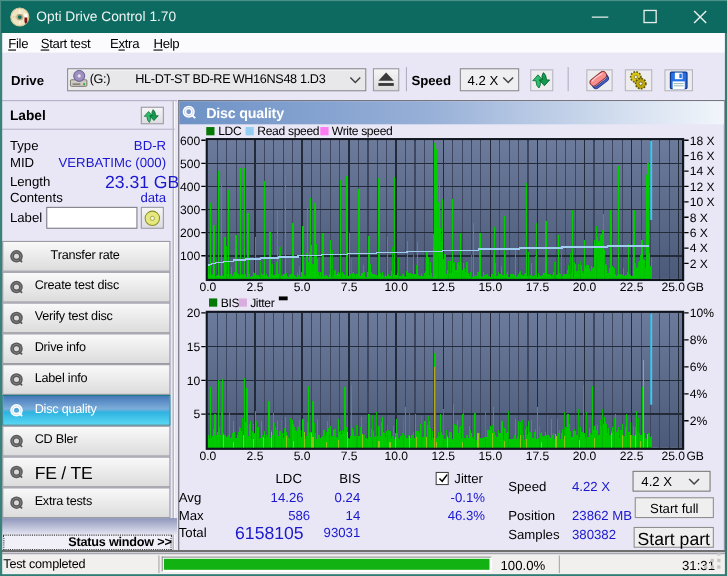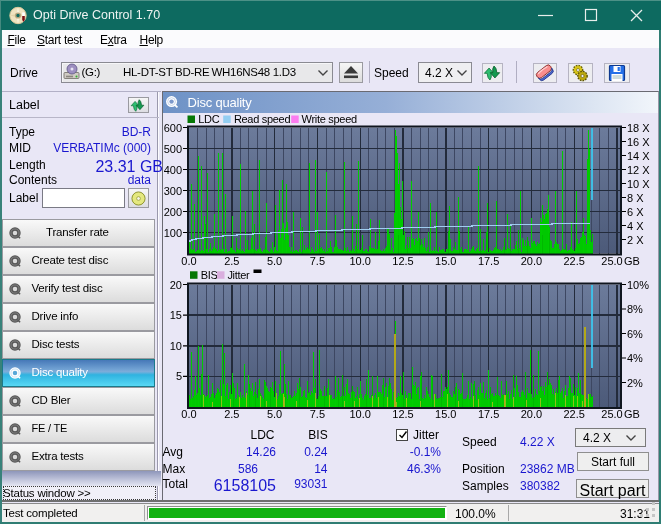--- a/index.html
+++ b/index.html
@@ -1,18 +1,18 @@
 <!DOCTYPE html>
 <html><head><meta charset="utf-8"><style>
 
 *{margin:0;padding:0;box-sizing:border-box}
 html,body{width:661px;height:524px;overflow:hidden}
 body{font-family:"Liberation Sans",sans-serif;position:relative;background:#e9e7f6}
 .ab{position:absolute}
-.b{font-weight:normal}
+.b{font-weight:bold}
 .blue{color:#1a17cf}
 .r{text-align:right}
 
 </style></head><body>
 <div class="ab" style="left:0;top:0;width:661px;height:30px;background:#0d6a60;border-top:1px solid #4c9187;border-left:1px solid #45897f"></div>
 <svg class="ab" style="left:9px;top:6px" width="19" height="19" viewBox="0 0 19 19">
     <circle cx="9" cy="9.5" r="8.2" fill="#efe3c0"></circle>
     <circle cx="9" cy="9.5" r="8.2" fill="none" stroke="#d8c89a" stroke-width="1"></circle>
     <path d="M9 1.3 L11 9.5 9 17.7 7 9.5z" fill="#f8f2dd"></path>
     <path d="M1 9.5 L9 7.5 17 9.5 9 11.5z" fill="#e2d4a8"></path>
@@ -147,21 +147,21 @@
     <path d="M11 11.2 L13.8 14" stroke="#575757" stroke-width="1.8"></path>
   </svg>
 <div class="ab" style="left:31.5px;top:309.5px;font-size:11.5px;letter-spacing:-0.2px;color:#000">Drive info</div>
 <div class="ab" style="left:2px;top:330.5px;width:153px;height:28px;background:linear-gradient(#f9f9f9,#dcdcdc);border:1px solid #9a9aa0"></div>
 <svg class="ab" style="left:8px;top:337.5px" width="14" height="14" viewBox="0 0 16 16">
     <circle cx="8" cy="8" r="6.5" fill="#575757"></circle>
     <circle cx="8" cy="8" r="2.6" fill="#dadada"></circle>
     <circle cx="8" cy="8" r="4.6" fill="none" stroke="#dadada" stroke-width="0.7" opacity="0.5"></circle>
     <path d="M11 11.2 L13.8 14" stroke="#575757" stroke-width="1.8"></path>
   </svg>
-<div class="ab" style="left:31.5px;top:337.5px;font-size:11.5px;letter-spacing:-0.2px;color:#000">Disc tests</div>
+<div class="ab" style="left:31.5px;top:337.5px;font-size:11.5px;letter-spacing:-0.2px;color:#000">Label info</div>
 <div class="ab" style="left:2px;top:358.5px;width:153px;height:28px;background:linear-gradient(#4678b8 0%,#7cadda 45%,#2fb3e0 57%,#59d8f4 100%);border:1px solid #1b7a8a"></div>
 <svg class="ab" style="left:8px;top:365.5px" width="14" height="14" viewBox="0 0 16 16">
     <circle cx="8" cy="8" r="6.5" fill="#fff"></circle>
     <circle cx="8" cy="8" r="2.6" fill="#58a8d8"></circle>
     <circle cx="8" cy="8" r="4.6" fill="none" stroke="#58a8d8" stroke-width="0.7" opacity="0.5"></circle>
     <path d="M11 11.2 L13.8 14" stroke="#fff" stroke-width="1.8"></path>
   </svg>
 <div class="ab" style="left:31.5px;top:365.5px;font-size:11.5px;letter-spacing:-0.2px;color:#fff">Disc quality</div>
 <div class="ab" style="left:2px;top:386.5px;width:153px;height:28px;background:linear-gradient(#f9f9f9,#dcdcdc);border:1px solid #9a9aa0"></div>
 <svg class="ab" style="left:8px;top:393.5px" width="14" height="14" viewBox="0 0 16 16">
@@ -171,32 +171,32 @@
     <path d="M11 11.2 L13.8 14" stroke="#575757" stroke-width="1.8"></path>
   </svg>
 <div class="ab" style="left:31.5px;top:393.5px;font-size:11.5px;letter-spacing:-0.2px;color:#000">CD Bler</div>
 <div class="ab" style="left:2px;top:414.5px;width:153px;height:28px;background:linear-gradient(#f9f9f9,#dcdcdc);border:1px solid #9a9aa0"></div>
 <svg class="ab" style="left:8px;top:421.5px" width="14" height="14" viewBox="0 0 16 16">
     <circle cx="8" cy="8" r="6.5" fill="#575757"></circle>
     <circle cx="8" cy="8" r="2.6" fill="#dadada"></circle>
     <circle cx="8" cy="8" r="4.6" fill="none" stroke="#dadada" stroke-width="0.7" opacity="0.5"></circle>
     <path d="M11 11.2 L13.8 14" stroke="#575757" stroke-width="1.8"></path>
   </svg>
-<div class="ab" style="left:31.5px;top:421.5px;font-size:11px;letter-spacing:-0.2px;color:#000">FE / TE</div>
+<div class="ab" style="left:31.5px;top:421.5px;font-size:16px;letter-spacing:-0.2px;color:#000">FE / TE</div>
 <div class="ab" style="left:2px;top:442.5px;width:153px;height:28px;background:linear-gradient(#f9f9f9,#dcdcdc);border:1px solid #9a9aa0"></div>
 <svg class="ab" style="left:8px;top:449.5px" width="14" height="14" viewBox="0 0 16 16">
     <circle cx="8" cy="8" r="6.5" fill="#575757"></circle>
     <circle cx="8" cy="8" r="2.6" fill="#dadada"></circle>
     <circle cx="8" cy="8" r="4.6" fill="none" stroke="#dadada" stroke-width="0.7" opacity="0.5"></circle>
     <path d="M11 11.2 L13.8 14" stroke="#575757" stroke-width="1.8"></path>
   </svg>
 <div class="ab" style="left:31.5px;top:449.5px;font-size:11.5px;letter-spacing:-0.2px;color:#000">Extra tests</div>
 <div class="ab" style="left:1px;top:470.5px;width:160px;height:15.5px;background:linear-gradient(#8e96ba,#e4e5f2)"></div>
 <div class="ab" style="left:3px;top:486px;width:153px;height:14px;background:#f1f0f8;border:1px dotted #3a3a3a"></div>
-<div class="ab b" style="left:3px;top:487px;width:153px;text-align:left;font-size:11.5px;letter-spacing:-0.2px">Status window &gt;&gt;</div>
+<div class="ab b" style="left:3px;top:487px;width:153px;text-align:right;font-size:11.5px;letter-spacing:-0.2px">Status window &gt;&gt;</div>
 <div class="ab" style="left:162px;top:91px;width:497px;height:410px;background:#e9e7f6;border:1px solid #6a6a72;border-right:1px solid #9a98a8"></div>
 <div class="ab" style="left:163px;top:92px;width:495px;height:21px;background:linear-gradient(90deg,#6e92c6 0%,#96afd7 45%,#f2f6fb 100%)"></div>
 <svg class="ab" style="left:164.5px;top:94.5px" width="14" height="14" viewBox="0 0 16 16">
     <circle cx="7.5" cy="7.5" r="6.3" fill="#fff"></circle>
     <circle cx="7.5" cy="7.5" r="2.5" fill="#7d99cb"></circle>
     <circle cx="7.5" cy="7.5" r="4.4" fill="none" stroke="#b9c9e4" stroke-width="0.9"></circle>
     <path d="M11 11 L14.2 14.2" stroke="#fff" stroke-width="2"></path>
   </svg>
 <div class="ab b" style="left:187.5px;top:95px;font-size:13px;letter-spacing:-0.2px;color:#fff">Disc quality</div>
 <svg style="position:absolute;left:162px;top:113px" width="497" height="153" font-family="Liberation Sans, sans-serif">
@@ -295,21 +295,21 @@
     <text x="65.4" y="12.800000000000011" font-size="11" letter-spacing="-0.3">Jitter</text>
     <rect x="91.5" y="3.5000000000000115" width="8" height="3.5" fill="#000"></rect>
   </svg>
 <div class="ab" style="left:242.5px;top:428px;width:40px;text-align:center;font-size:12px">LDC</div>
 <div class="ab" style="left:298px;top:428px;width:40px;text-align:center;font-size:12px">BIS</div>
 <div class="ab" style="left:162.5px;top:444.5px;font-size:12px">Avg</div>
 <div class="ab blue r" style="left:206px;top:444.5px;width:70px;font-size:12px">14.26</div>
 <div class="ab blue r" style="left:267.5px;top:444.5px;width:60px;font-size:12px">0.24</div>
 <div class="ab blue r" style="left:381px;top:444.5px;width:60px;font-size:12px">-0.1%</div>
 <div class="ab" style="left:162.5px;top:462px;font-size:12px">Max</div>
-<div class="ab blue r" style="left:188px;top:462px;width:70px;font-size:12px">586</div>
+<div class="ab blue r" style="left:212px;top:462px;width:70px;font-size:12px">586</div>
 <div class="ab blue r" style="left:267.5px;top:462px;width:60px;font-size:12px">14</div>
 <div class="ab blue r" style="left:381px;top:462px;width:60px;font-size:12px">46.3%</div>
 <div class="ab" style="left:162.5px;top:476.5px;font-size:12px">Total</div>
 <div class="ab blue r" style="left:206px;top:476.5px;width:70px;font-size:16px">6158105</div>
 <div class="ab blue r" style="left:267.5px;top:476.5px;width:60px;font-size:12px">93031</div>
 <div class="ab" style="left:396px;top:428.5px;width:12px;height:12px;background:#fff;border:1px solid #454545"></div>
 <svg class="ab" style="left:397.5px;top:430px" width="10" height="10" viewBox="0 0 10 10">
     <path d="M1.5 5 L4 7.5 8.5 1.5" fill="none" stroke="#000" stroke-width="1.4"></path>
   </svg>
 <div class="ab" style="left:413px;top:428px;font-size:12px">Jitter</div>

